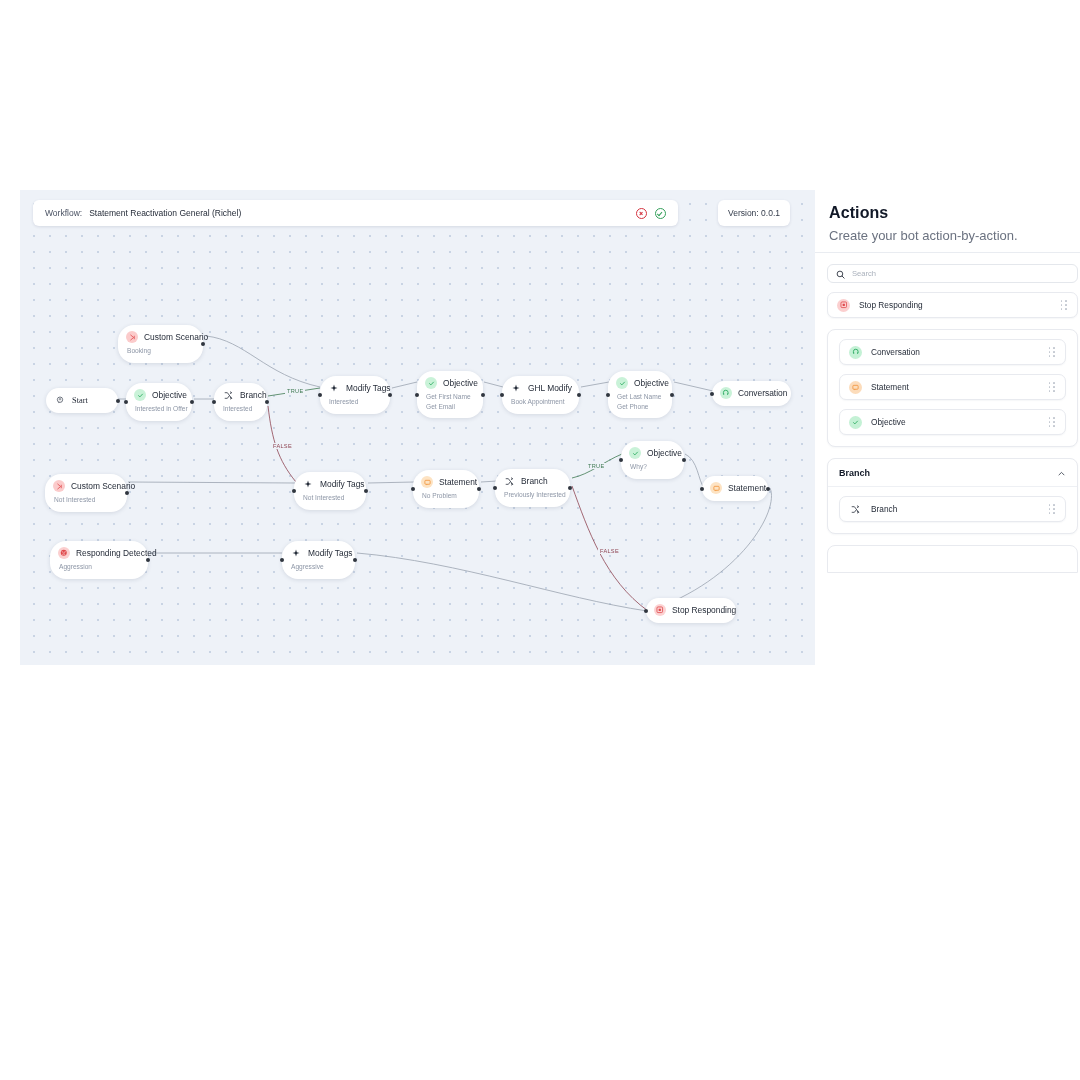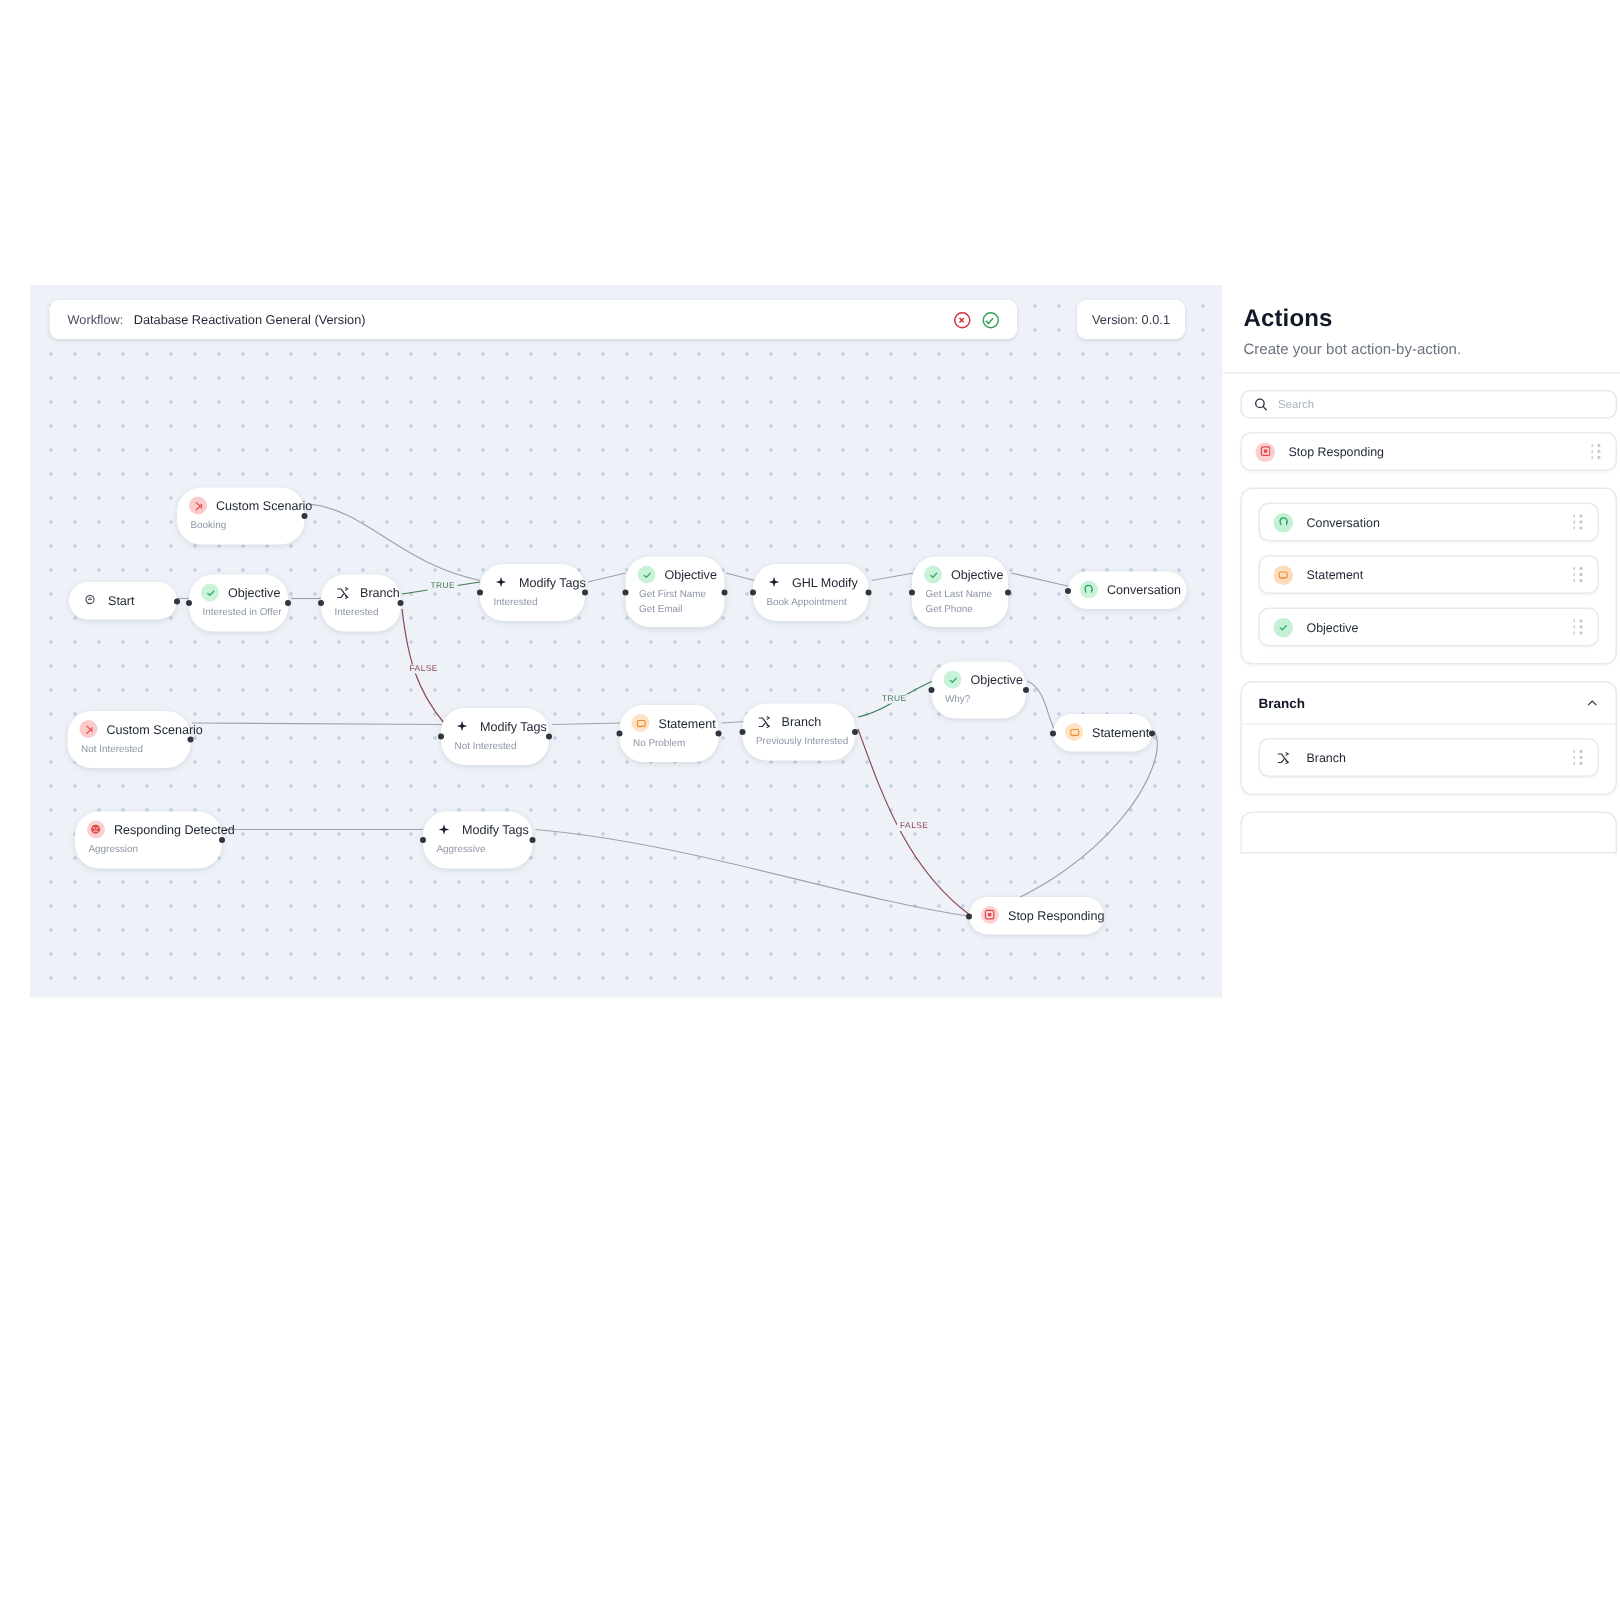--- a/index.html
+++ b/index.html
@@ -83,21 +83,21 @@
   .edge-label.t { color:#3f7a52; }
   .edge-label.f { color:#8e4452; }
 
   
   #panel {
     position:absolute; left:815px; top:190px; width:275px; height:475px;
     background:#fff; overflow:hidden;
   }
   #panel-head { padding:14px 14px 0 14px; }
   #panel-head h1 { font-size:16px; color:#111827; font-weight:bold; letter-spacing:.1px; }
-  #panel-head p { font-size:10px; color:#6b7280; margin-top:6px; }
+  #panel-head p { font-size:13px; color:#6b7280; margin-top:6px; }
   #panel-divider { height:1px; background:#e9ecf1; margin:9px 0 0 0; }
 
   .search-box {
     margin:11px 12px 0 12px; height:19px; border:1px solid #e4e7ec; border-radius:6px;
     display:flex; align-items:center; gap:7px; padding:0 8px; background:#fff;
   }
   .search-box .txt { font-size:7.6px; color:#aab1bc; }
 
   .item {
     margin:9px 12px 0 12px; height:26px; border:1px solid #e8eaef; border-radius:7px;
@@ -172,30 +172,30 @@
 
       <path d="M 750 298 C 760 320 720 390 629 421" stroke="#9aa3b0" stroke-width="0.8" fill="none"></path>
 
       <path d="M 130 363 L 262 363" stroke="#9aa3b0" stroke-width="0.8" fill="none"></path>
 
       <path d="M 337 363 C 440 372 540 408 627 421" stroke="#9aa3b0" stroke-width="0.8" fill="none"></path>
     </svg>
 
     <div id="wf-bar">
       <span class="wf-label">Workflow:</span>
-      <span class="wf-name">Database Reactivation General (Version)</span>
+      <span class="wf-name">Statement Reactivation General (Richel)</span>
       <span id="wf-icons">
         <span class="circ-ico red"></span>
         <span class="circ-ico green"></span>
       </span>
     </div>
     <div id="version-chip">Version: 0.0.1</div>
 
     <div id="node-layer">
-        <div class="node" style="left: 26px; top: 198px; width: 72px;">
+        <div class="node" style="left: 26px; top: 198px; width: 72px; font-family: Liberation Serif, serif;">
           <div class="nrow">
             <span class="nico plain">
               <svg width="8" height="8" viewBox="0 0 16 16" stroke="#3a4250" stroke-width="1.4" fill="none">
                 <circle cx="8" cy="7.4" r="5.4"></circle>
                 <path d="M5.4 7.4 h5.2 M6 5.4 h4" stroke-width="1.1"></path>
                 <path d="M5.4 12 L4.6 14.4 L7.4 12.6" fill="#3a4250" stroke="none"></path>
               </svg>
             </span>
             <span class="ntitle">Start</span>
           </div>

